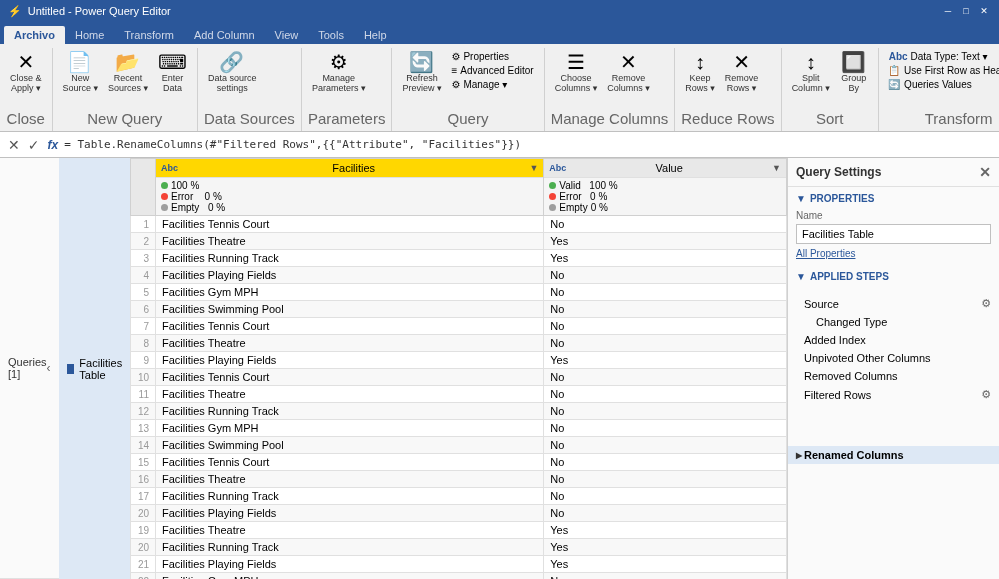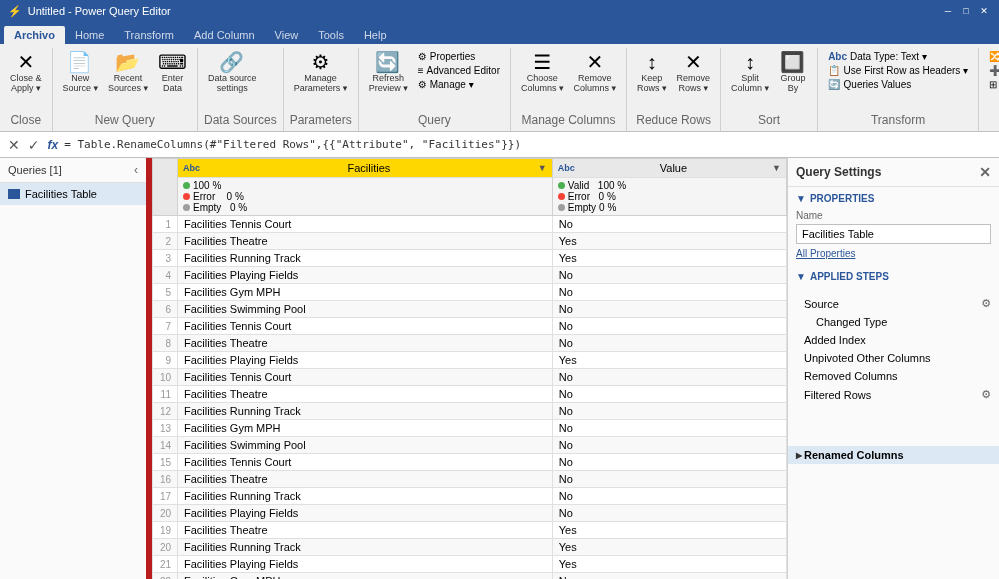--- a/index.html
+++ b/index.html
@@ -13,38 +13,38 @@
 
     
     .ribbon-tabs { height: 22px; background: #2b579a; display: flex; align-items: flex-end; padding-left: 4px; }
     .ribbon-tab { padding: 3px 10px; font-size: 11px; color: #d0d8e8; cursor: pointer; border-radius: 2px 2px 0 0; }
     .ribbon-tab.active { background: #f0f0f0; color: #2b579a; font-weight: 600; margin-top: 34px; }
 
     
     .ribbon { height: 88px; background: #f0f0f0; border-bottom: 1px solid #c0c0c0; display: flex; align-items: stretch; padding: 4px 0 0 0; }
     .ribbon-group { display: flex; flex-direction: column; align-items: flex-start; padding: 2px 6px; border-right: 1px solid #d0d0d0; min-width: fit-content; }
     .ribbon-group-content { display: flex; align-items: flex-start; gap: 2px; flex: 1; }
-    .ribbon-group-label { font-size: 12px; color: #666; text-align: center; width: 100%; margin-top: auto; padding-bottom: 2px; border-top: none; }
+    .ribbon-group-label { font-size: 15px; color: #666; text-align: center; width: 100%; margin-top: auto; padding-bottom: 2px; border-top: none; }
     .ribbon-btn { display: flex; flex-direction: column; align-items: center; padding: 2px 4px; cursor: pointer; border-radius: 2px; min-width: 36px; }
     .ribbon-btn .icon { font-size: 20px; line-height: 1; }
     .ribbon-btn .label { font-size: 9px; color: #333; text-align: center; margin-top: 1px; }
     .ribbon-btn-small { display: flex; align-items: center; gap: 3px; padding: 1px 4px; cursor: pointer; border-radius: 2px; font-size: 10px; white-space: nowrap; }
     .ribbon-col { display: flex; flex-direction: column; gap: 1px; justify-content: flex-start; }
 
     
     .formula-bar { height: 26px; background: white; border-bottom: 1px solid #c0c0c0; display: flex; align-items: center; gap: 4px; padding: 0 6px; }
     .formula-icons { display: flex; gap: 4px; align-items: center; }
     .formula-icon { font-size: 14px; cursor: pointer; color: #555; padding: 2px; }
     .formula-input { flex: 1; border: none; outline: none; font-size: 11px; font-family: 'Consolas', monospace; color: #333; }
 
     
     .main-area { display: flex; height: calc(579px - 22px - 22px - 88px - 26px); }
 
     
-    .queries-panel { width: 152px; background: #fafafa; border-right: 6px solid #b91c1c; display: flex; flex-direction: column; }
+    .queries-panel { width: 130px; background: #fafafa; border-right: 2px solid #b91c1c; display: flex; flex-direction: row; }
     .queries-header { padding: 5px 8px; font-size: 11px; color: #333; display: flex; align-items: center; justify-content: space-between; border-bottom: 1px solid #e0e0e0; }
     .queries-header-collapse { font-size: 12px; cursor: pointer; color: #666; }
     .query-item { padding: 5px 8px; font-size: 11px; display: flex; align-items: center; gap: 5px; cursor: pointer; }
     .query-item.active { background: #dde8f5; }
 
     
     .data-area { flex: 1; display: flex; flex-direction: column; overflow: hidden; background: white; }
     .data-grid-container { flex: 1; overflow: auto; position: relative; }
     .data-grid { width: 100%; border-collapse: collapse; font-size: 11px; }
     .data-grid thead tr { background: #f5f5f5; }

